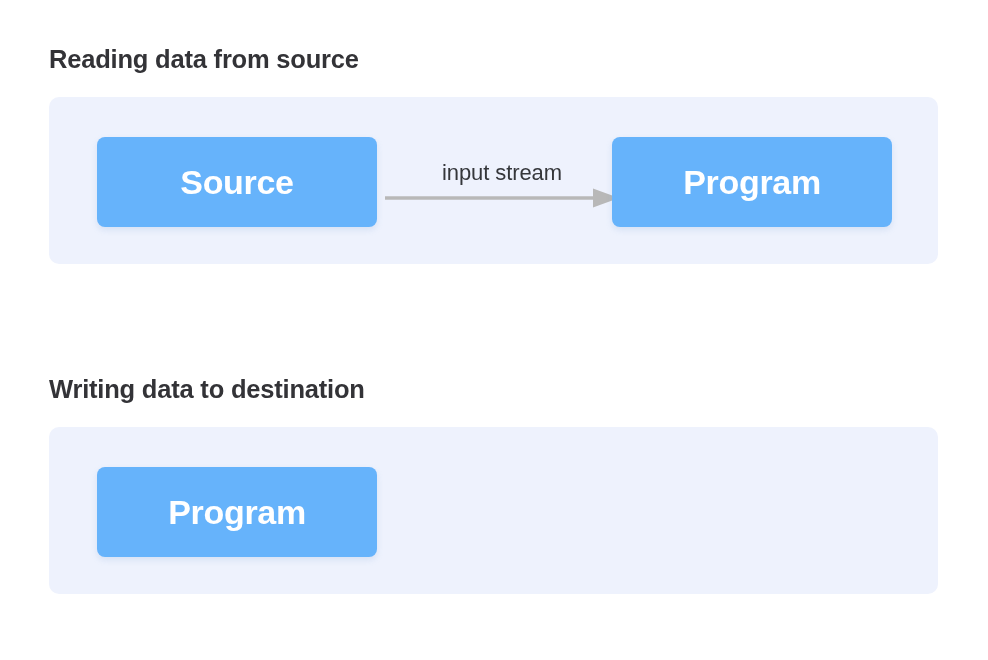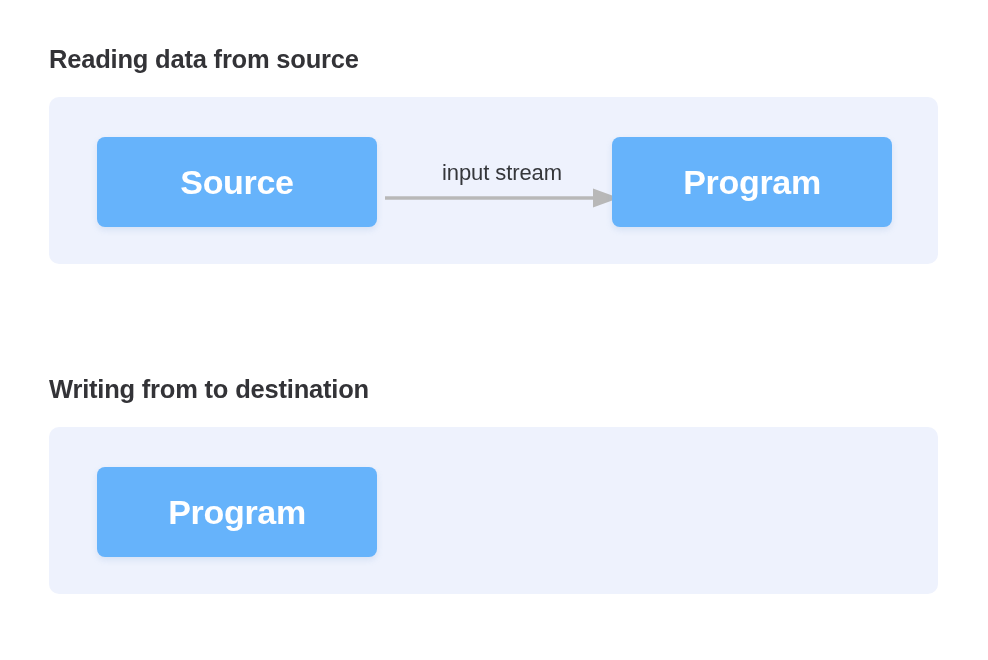--- a/index.html
+++ b/index.html
@@ -137,21 +137,21 @@
 
       <div class="node node-right">
         <span class="node-label">Program</span>
       </div>
 
     </div>
   </div>
 
   <div class="section section-2">
 
-    <h2 class="section-title">Writing from to destination</h2>
+    <h2 class="section-title">Writing data to destination</h2>
 
     <div class="panel">
 
       <div class="node node-left">
         <span class="node-label">Program</span>
       </div>
 
 
 
     </div>

